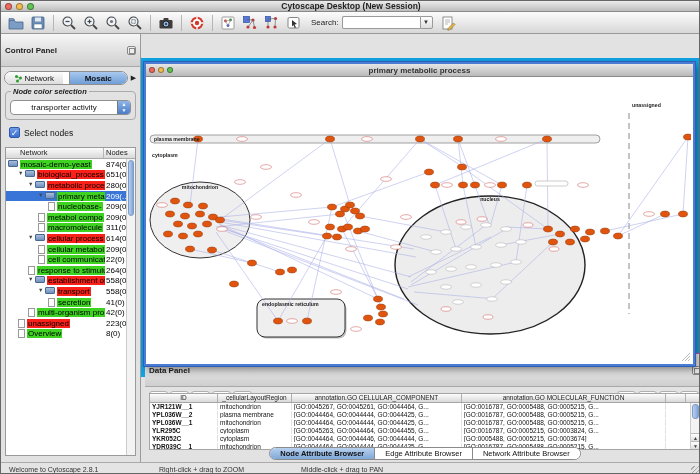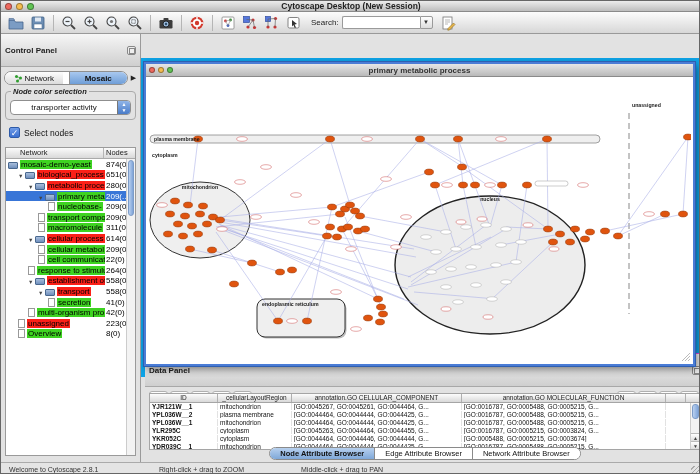--- a/index.html
+++ b/index.html
@@ -34,21 +34,21 @@
   #color-combo{display:flex;height:15px;border:1px solid #8f8f8f;border-radius:4px;background:#fff;align-items:center;width:100%;padding:0;overflow:hidden;}
   #color-combo .val{flex:1;font-size:8px;text-align:center;color:#111;}
   #color-combo .stepper{width:13px;height:100%;background:linear-gradient(#8fb4e8,#4a7cc9);color:#fff;font-size:5px;line-height:6px;border-left:1px solid #777;}
   #select-nodes-row{display:flex;align-items:center;margin:7px 0 0 8px;gap:4px;}
   #select-nodes-cb{width:11px;height:11px;border-radius:2px;background:linear-gradient(#6f9ce8,#3a6fd0);border:1px solid #2d5aa8;color:#fff;font-size:9px;line-height:10px;text-align:center;padding:0;}
   #tree-box{position:absolute;left:4px;right:4px;top:113px;bottom:6px;background:#fff;border:1px solid #9a9a9a;overflow:hidden;}
   #tree-header{display:flex;height:11px;background:linear-gradient(#fbfbfb,#d9d9d9);border-bottom:1px solid #aaa;font-size:7.5px;color:#222;}
   #tree-header .c1{width:98px;padding-left:14px;border-right:1px solid #b5b5b5;}
   #tree-header .c2{flex:1;padding-left:2px;}
   .tree-row{position:relative;height:10.6px;display:flex;align-items:center;font-size:8px;white-space:nowrap;}
-  .tree-main{width:99px;flex:none;display:flex;align-items:flex-end;overflow:hidden;}
+  .tree-main{width:99px;flex:none;display:flex;align-items:flex-start;overflow:hidden;}
   .twisty{flex:none;font-size:5.5px;color:#444;width:7px;}
   .icon-folder{flex:none;width:10px;height:7px;background:linear-gradient(#a8bedc,#6f8fbd);border:0.5px solid #49688f;border-radius:1px;margin-right:2px;}
   .icon-leaf{flex:none;width:7px;height:9px;background:#fff;border:0.5px solid #999;margin-right:2px;}
   .tree-label{padding:0 1px;color:#000;}
   .tree-label.green{background:#3ed321;}
   .tree-label.red{background:#fb2018;}
   .tree-count{position:absolute;left:100px;color:#000;}
   .tree-row.selected{background:#3875d7;}
   .tree-row.selected .tree-count{color:#fff;}
   #tree-scroll{position:absolute;top:11px;right:0;bottom:0;width:9px;background:#f3f3f3;border-left:1px solid #ccc;}
@@ -287,21 +287,21 @@
               <span style="flex: 0 0 auto; width: 42px;"></span>
               <span class="icon-leaf"></span>
               <span class="tree-label green">nucleobase-</span>
             </span>
             <span class="tree-count">209(0)</span>
           </div>
           <div class="tree-row">
             <span class="tree-main">
               <span style="flex: 0 0 auto; width: 32px;"></span>
               <span class="icon-leaf"></span>
-              <span class="tree-label green">transport compo</span>
+              <span class="tree-label green">metabol compo</span>
             </span>
             <span class="tree-count">209(0)</span>
           </div>
           <div class="tree-row">
             <span class="tree-main">
               <span style="flex: 0 0 auto; width: 32px;"></span>
               <span class="icon-leaf"></span>
               <span class="tree-label green">macromolecule</span>
             </span>
             <span class="tree-count">311(0)</span>

